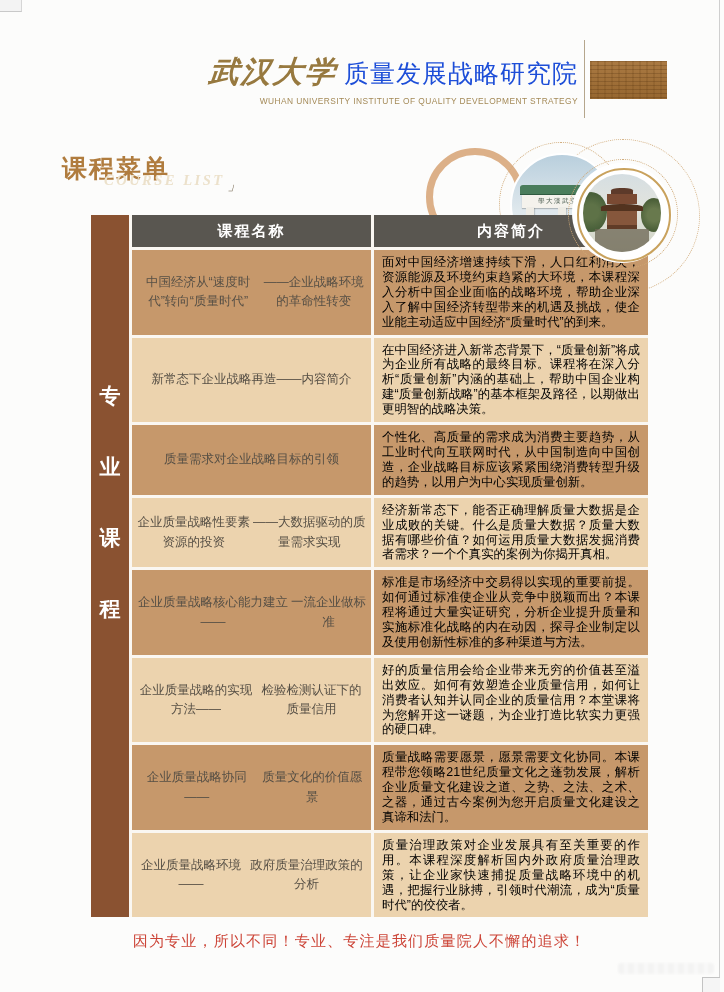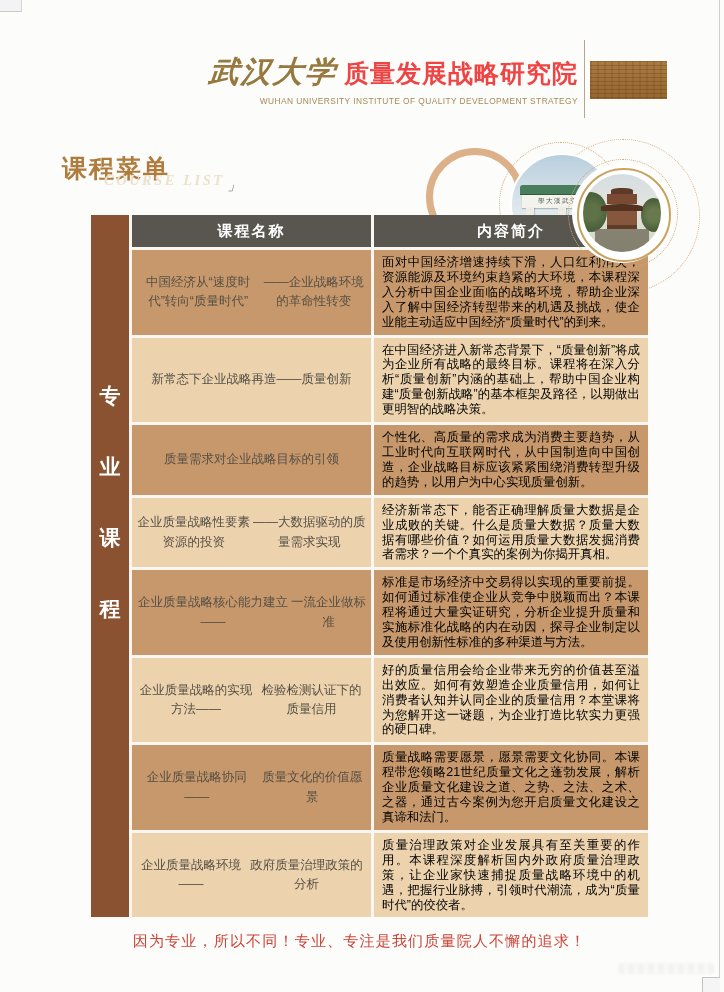--- a/index.html
+++ b/index.html
@@ -15,21 +15,21 @@
   .corner-br{position:absolute;left:702px;top:977px;width:17px;height:15px;
     border-left:1px solid #c3c3c3;border-top:1px solid #c3c3c3;background:#f5f5f5;}
   .faint-watermark{position:absolute;left:618px;top:963px;width:96px;height:11px;
     background:repeating-linear-gradient(90deg,#ededed 0 6px,#f7f7f7 6px 10px);
     opacity:.55;filter:blur(1px);border-radius:2px;}
   
   .header-brand{position:absolute;top:52px;right:146px;text-align:right;color:#9c8050;}
   .brand-line{display:flex;align-items:baseline;justify-content:flex-end;gap:7px;white-space:nowrap;}
   .brand-calligraphy{font-family:"DejaVu Serif",serif;font-style:italic;font-weight:bold;
     font-size:30px;letter-spacing:2px;transform:skewX(-6deg);display:inline-block;color:#97793f;}
-  .brand-name{font-size:25px;font-weight:bold;letter-spacing:1px;color:#ef4444;}
+  .brand-name{font-size:25px;font-weight:normal;letter-spacing:1px;color:#1d4ed8;}
   .brand-en{font-size:8.4px;letter-spacing:.42px;margin-top:3px;color:#a48a58;white-space:nowrap;}
   .brand-divider{position:absolute;left:584px;top:40px;width:1px;height:78px;background:#b5a68c;}
   .brand-texture{position:absolute;left:590px;top:61px;width:77px;height:38px;
     background:
       repeating-linear-gradient(180deg,rgba(66,36,8,.22) 0 1px,rgba(0,0,0,0) 1px 4px),
       repeating-linear-gradient(90deg,rgba(120,78,30,.25) 0 2px,rgba(0,0,0,0) 2px 7px),
       linear-gradient(180deg,#aa7a43,#96662f);}
   
   .section-title{position:absolute;left:62px;top:152px;font-size:25px;font-weight:bold;
     color:#b07c3e;letter-spacing:2px;}
@@ -160,21 +160,21 @@
       <div class="cell-name">
         <span>中国经济从“速度时代”转向“质量时代”</span>
         <span>——企业战略环境的革命性转变</span>
       </div>
       <div class="cell-desc">面对中国经济增速持续下滑，人口红利消失，资源能源及环境约束趋紧的大环境，本课程深入分析中国企业面临的战略环境，帮助企业深入了解中国经济转型带来的机遇及挑战，使企业能主动适应中国经济“质量时代”的到来。</div>
     </div>
 
     <div class="trow light">
       <div class="cell-name">
         <span>新常态下企业战略再造</span>
-        <span>——质量创新</span>
+        <span>——内容简介</span>
       </div>
       <div class="cell-desc">在中国经济进入新常态背景下，“质量创新”将成为企业所有战略的最终目标。课程将在深入分析“质量创新”内涵的基础上，帮助中国企业构建“质量创新战略”的基本框架及路径，以期做出更明智的战略决策。</div>
     </div>
 
     <div class="trow dark">
       <div class="cell-name">
         <span>质量需求对企业战略目标的引领</span>
         <span></span>
       </div>
       <div class="cell-desc">个性化、高质量的需求成为消费主要趋势，从工业时代向互联网时代，从中国制造向中国创造，企业战略目标应该紧紧围绕消费转型升级的趋势，以用户为中心实现质量创新。</div>

